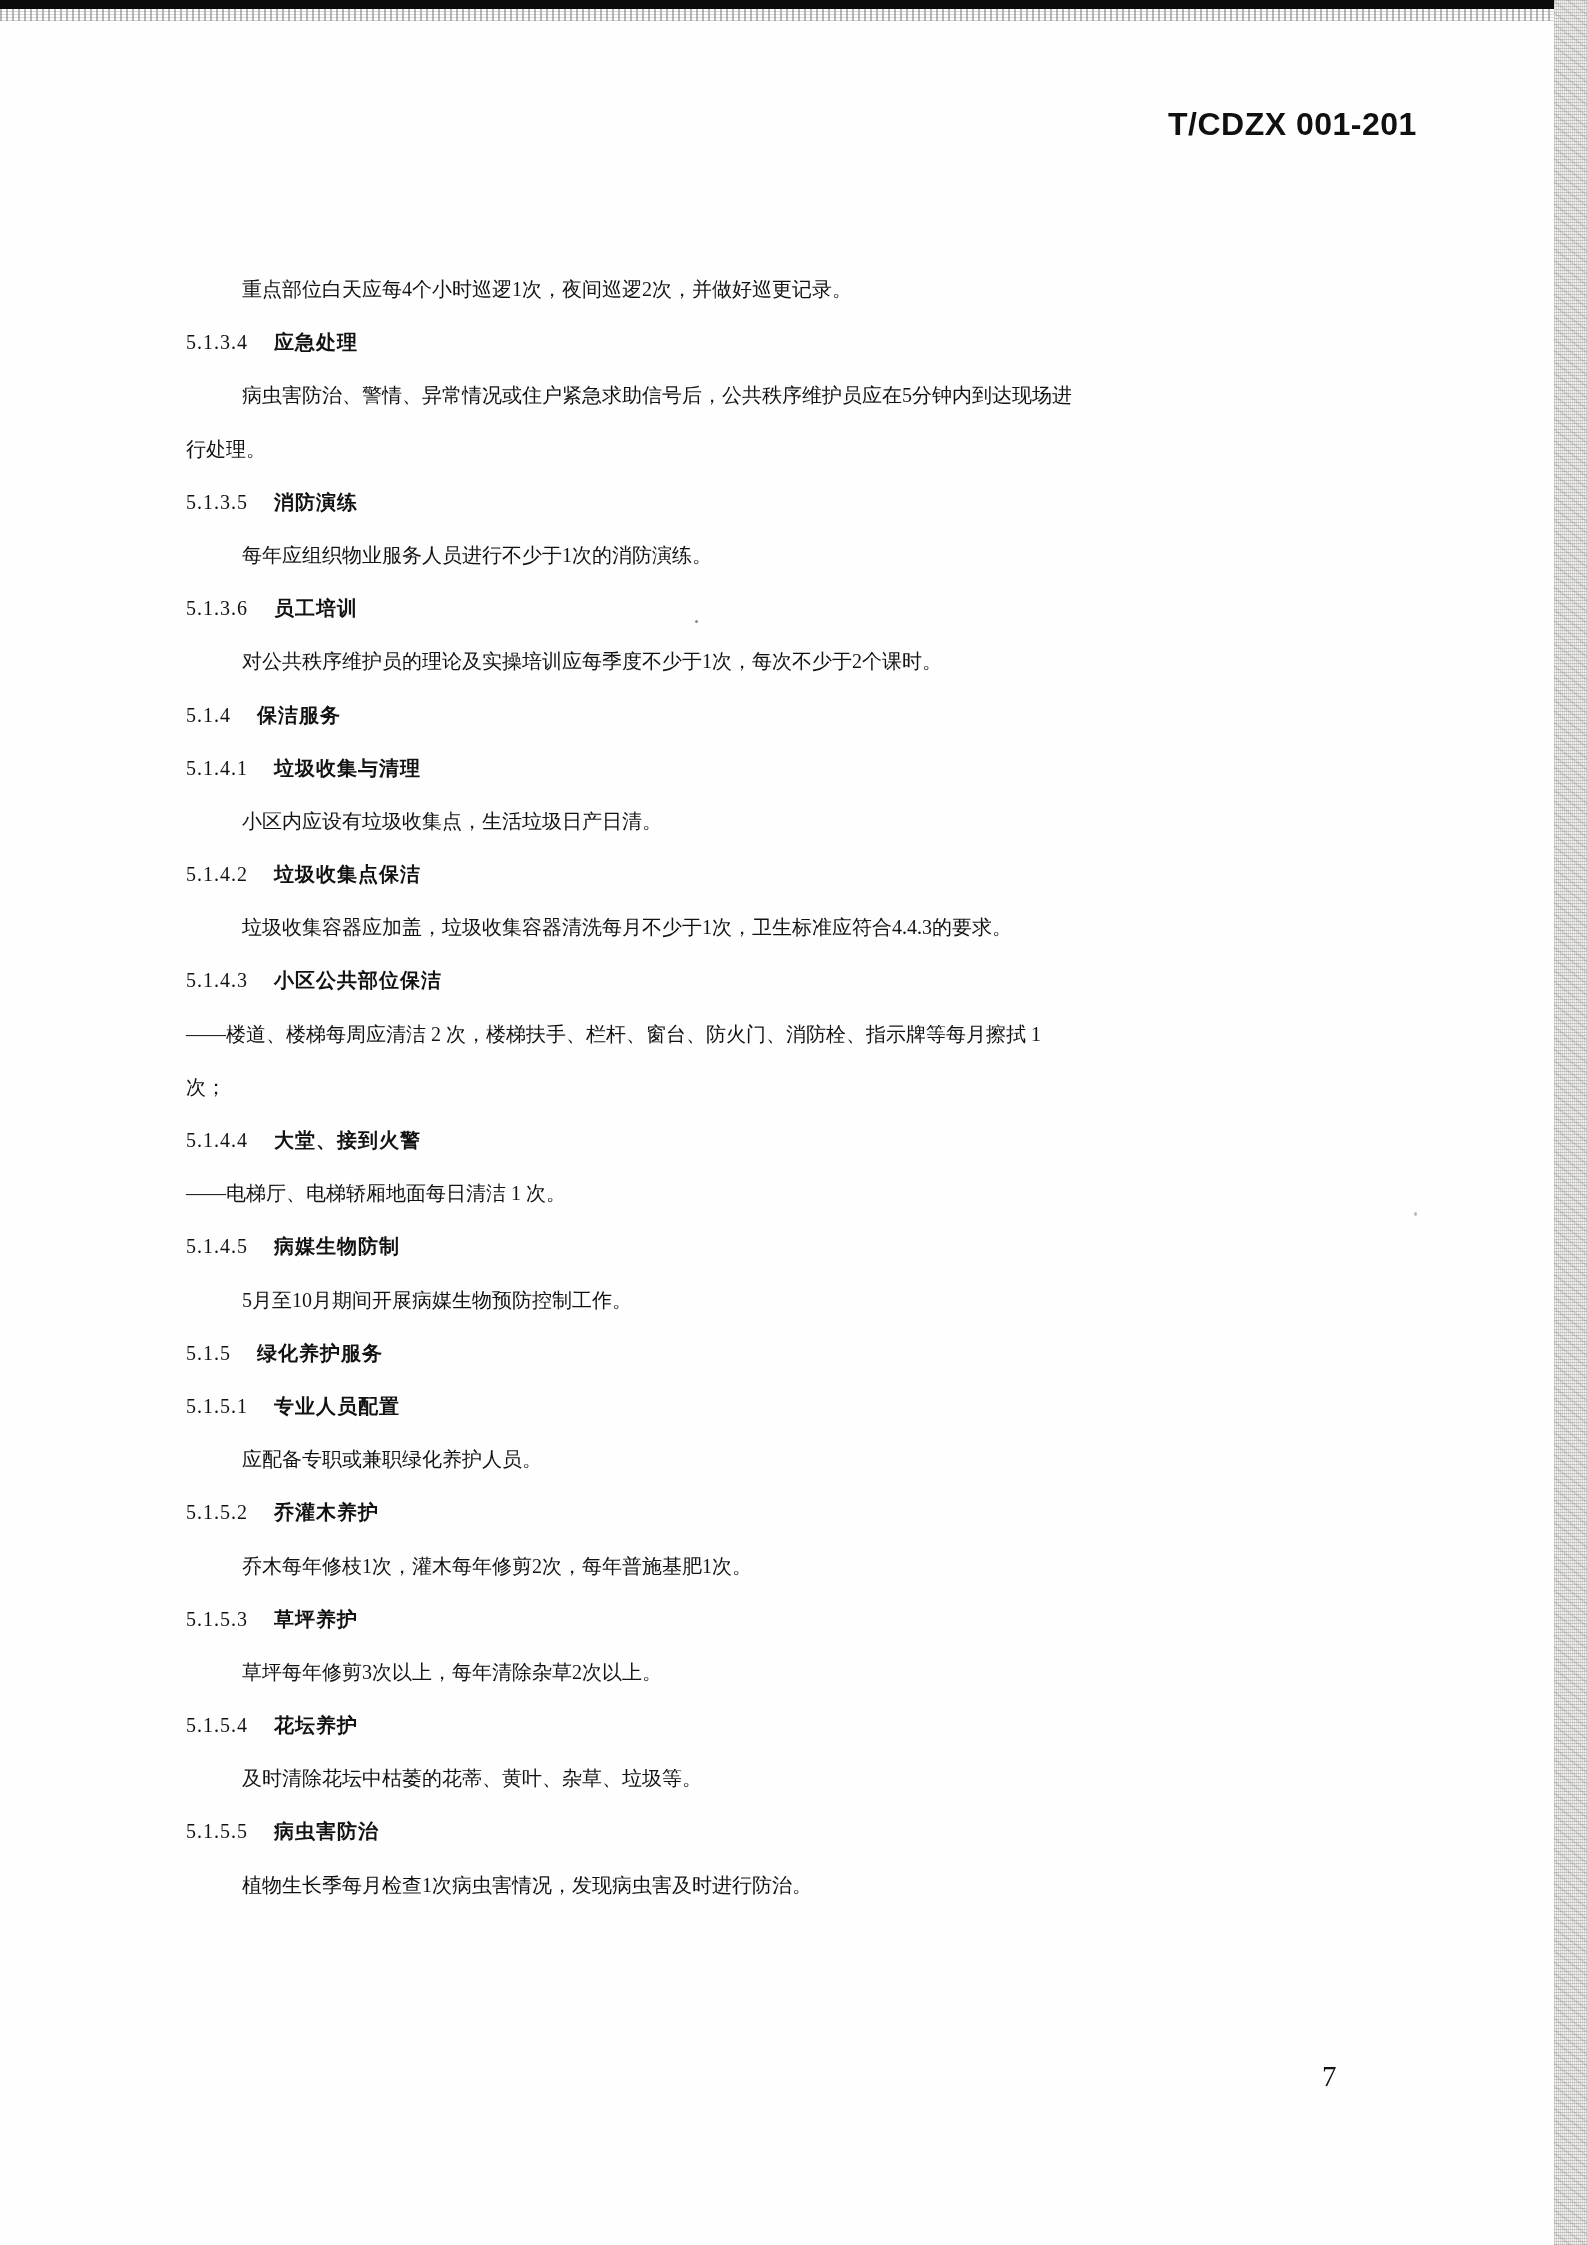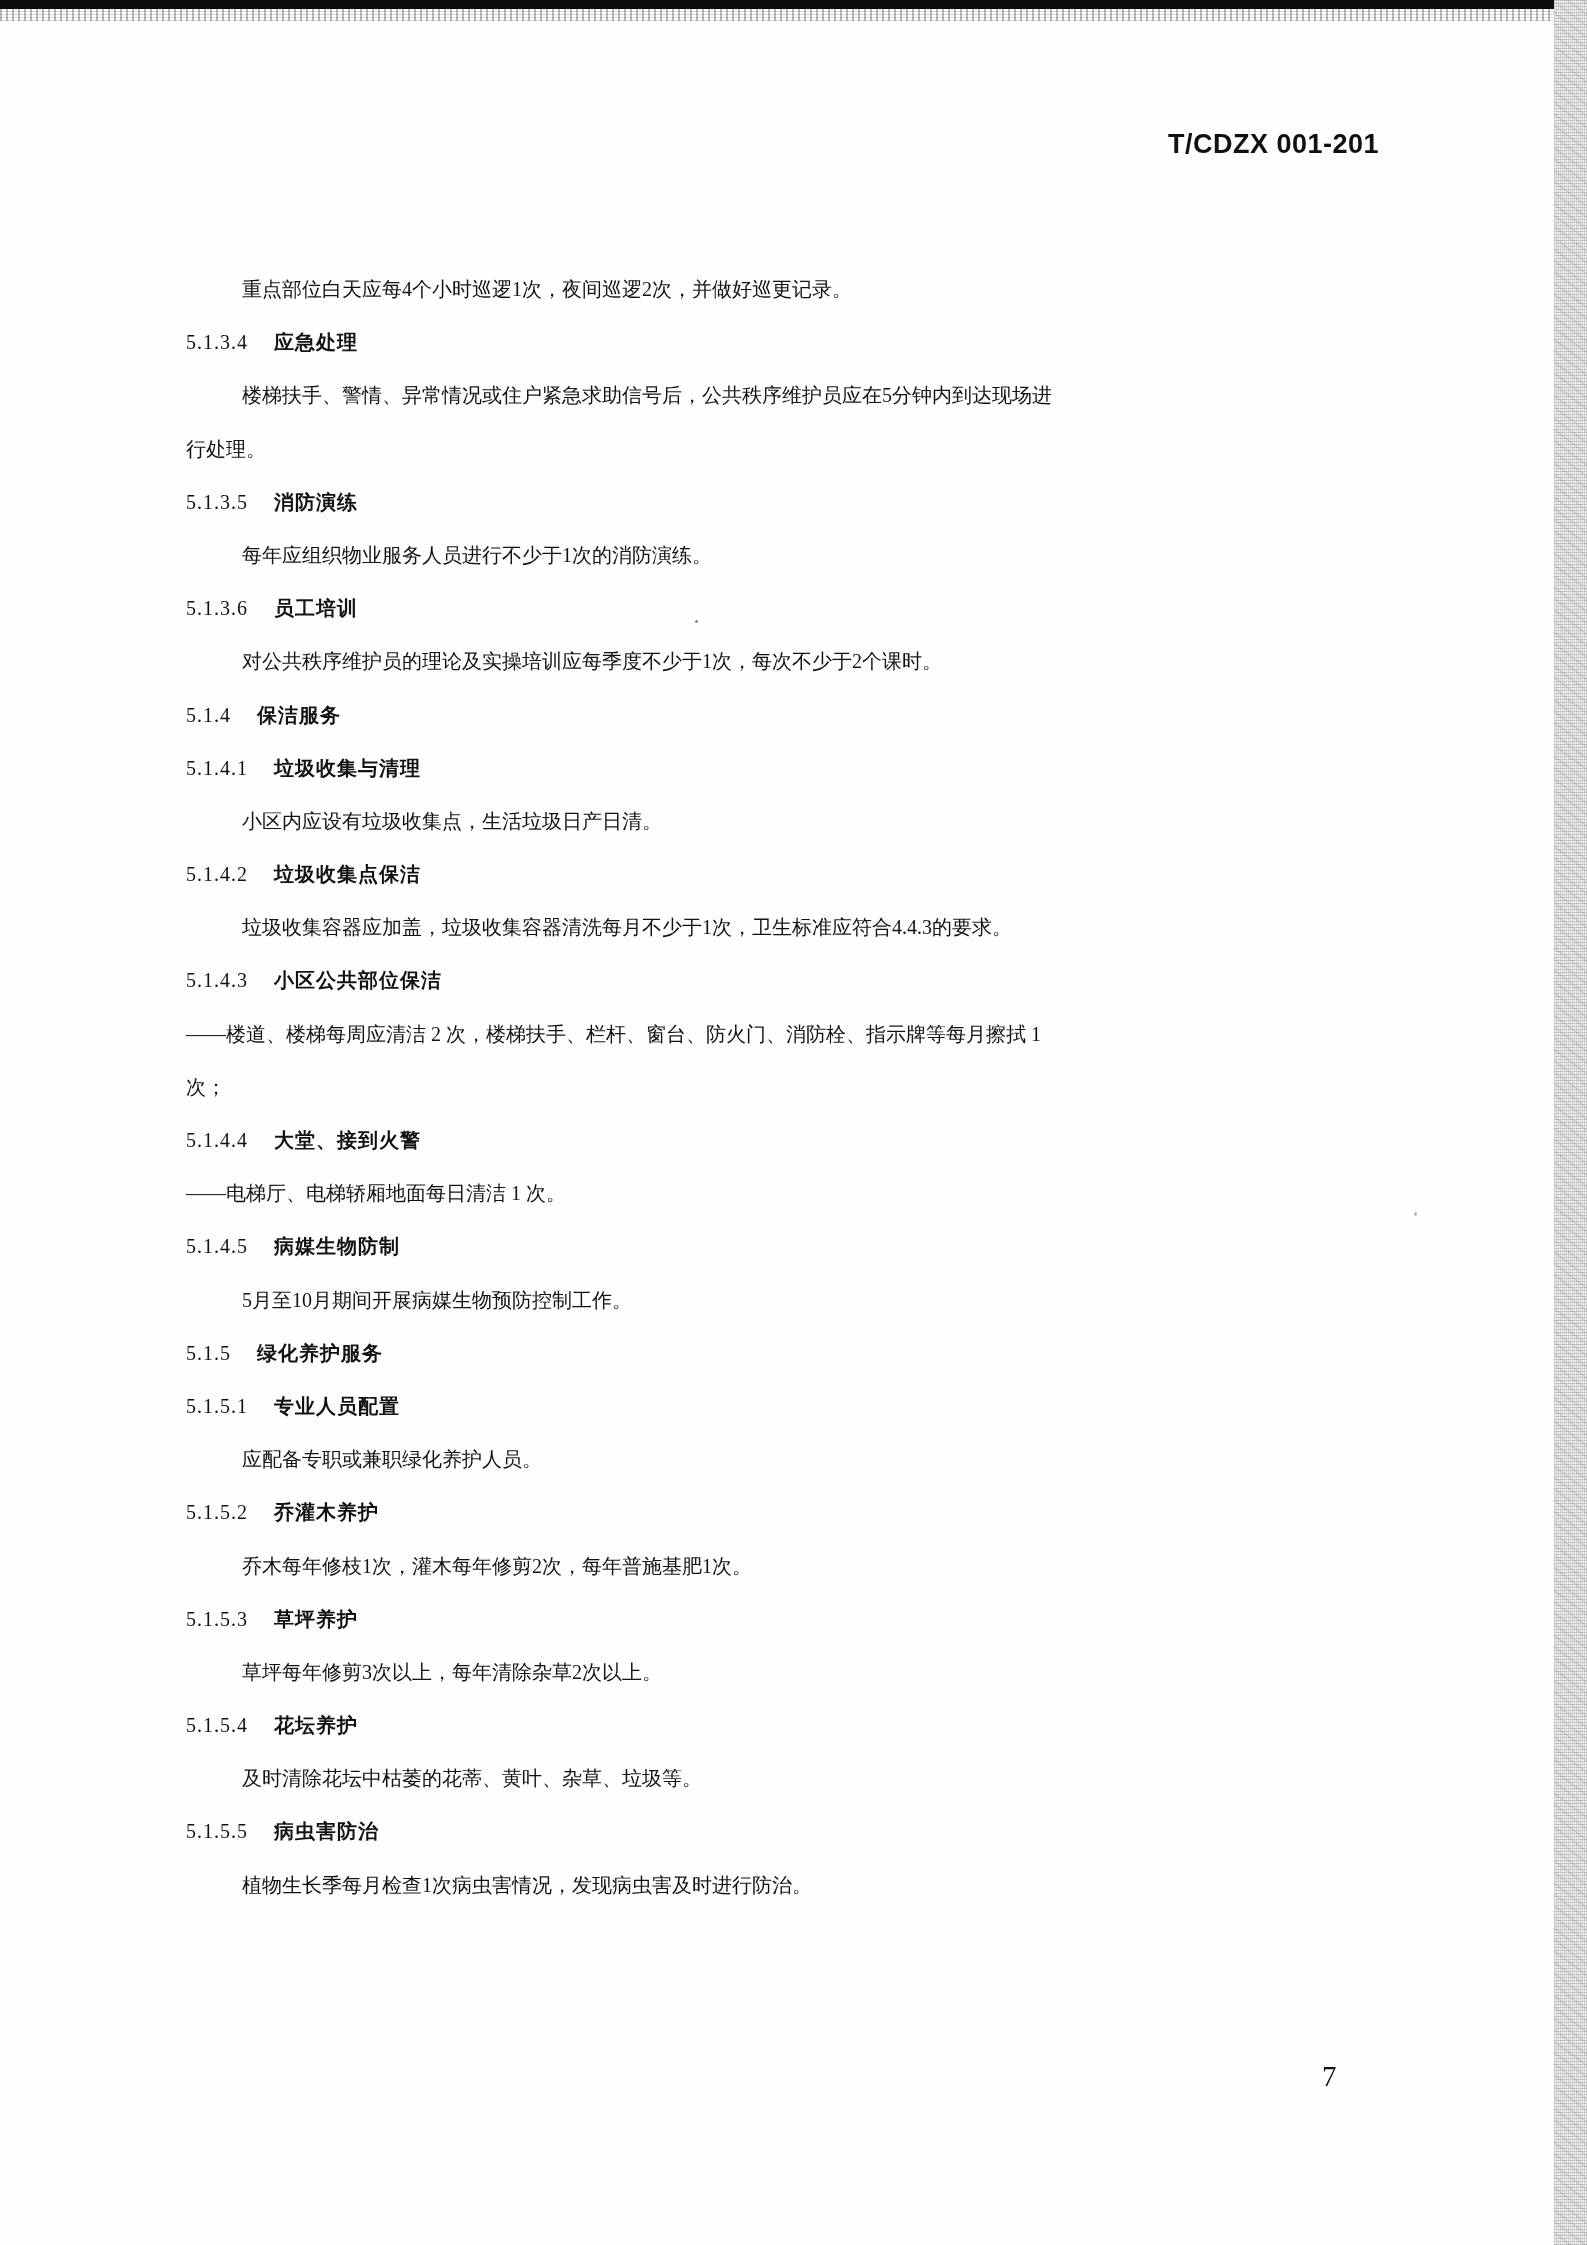--- a/index.html
+++ b/index.html
@@ -52,24 +52,24 @@
   .speck-a, .speck-b {
     position: absolute;
     background: #8a8a8a;
     border-radius: 50%;
   }
   .speck-a { left: 695px; top: 620px; width: 3px; height: 3px; }
   .speck-b { left: 1414px; top: 1212px; width: 3px; height: 4px; opacity: .6; }
 
   .header-ref {
     position: absolute;
-    top: 129px;
+    top: 106px;
     left: 1168px;
     font-family: "Liberation Sans", "DejaVu Sans", sans-serif;
-    font-size: 27px;
+    font-size: 32px;
     font-weight: 600;
     letter-spacing: 0.5px;
     color: #101010;
   }
 
   .content {
     position: absolute;
     left: 186px;
     top: 263px;
     width: 1210px;
@@ -108,21 +108,21 @@
   <div class="top-noise"></div>
   <div class="right-noise"></div>
   <div class="speck-a"></div>
   <div class="speck-b"></div>
 
   <div class="header-ref">T/CDZX 001-201</div>
 
   <div class="content">
       <div class="line body indent">重点部位白天应每4个小时巡逻1次，夜间巡逻2次，并做好巡更记录。</div>
       <div class="line heading"><span class="sec-num">5.1.3.4</span><span class="sec-title">应急处理</span></div>
-      <div class="line body indent">楼梯扶手、警情、异常情况或住户紧急求助信号后，公共秩序维护员应在5分钟内到达现场进</div>
+      <div class="line body indent">病虫害防治、警情、异常情况或住户紧急求助信号后，公共秩序维护员应在5分钟内到达现场进</div>
       <div class="line body">行处理。</div>
       <div class="line heading"><span class="sec-num">5.1.3.5</span><span class="sec-title">消防演练</span></div>
       <div class="line body indent">每年应组织物业服务人员进行不少于1次的消防演练。</div>
       <div class="line heading"><span class="sec-num">5.1.3.6</span><span class="sec-title">员工培训</span></div>
       <div class="line body indent">对公共秩序维护员的理论及实操培训应每季度不少于1次，每次不少于2个课时。</div>
       <div class="line heading"><span class="sec-num">5.1.4</span><span class="sec-title">保洁服务</span></div>
       <div class="line heading"><span class="sec-num">5.1.4.1</span><span class="sec-title">垃圾收集与清理</span></div>
       <div class="line body indent">小区内应设有垃圾收集点，生活垃圾日产日清。</div>
       <div class="line heading"><span class="sec-num">5.1.4.2</span><span class="sec-title">垃圾收集点保洁</span></div>
       <div class="line body indent">垃圾收集容器应加盖，垃圾收集容器清洗每月不少于1次，卫生标准应符合4.4.3的要求。</div>

